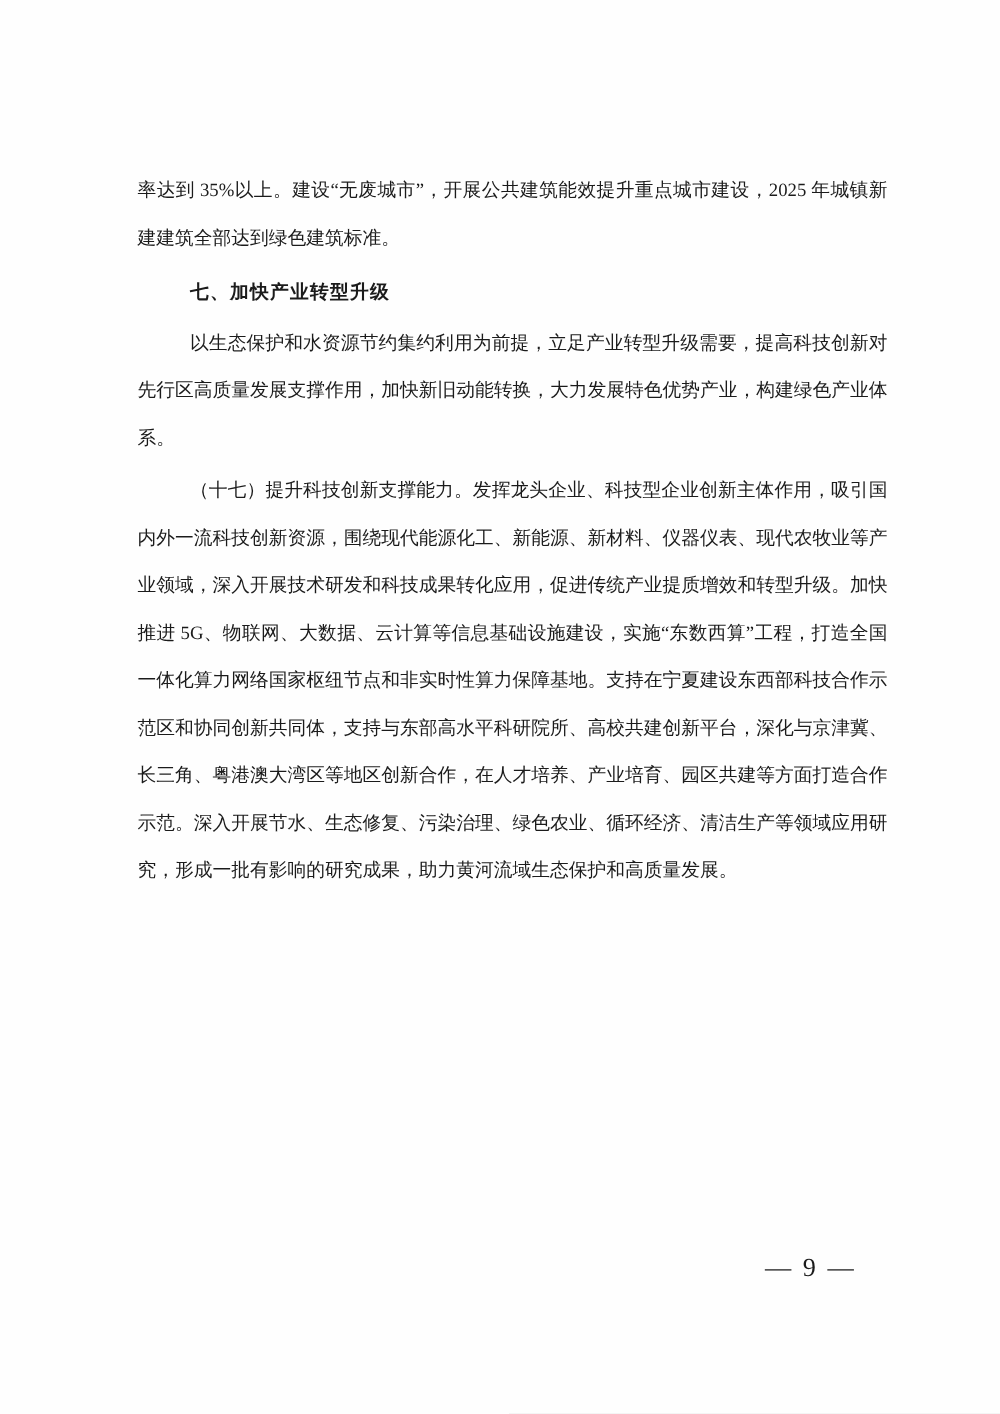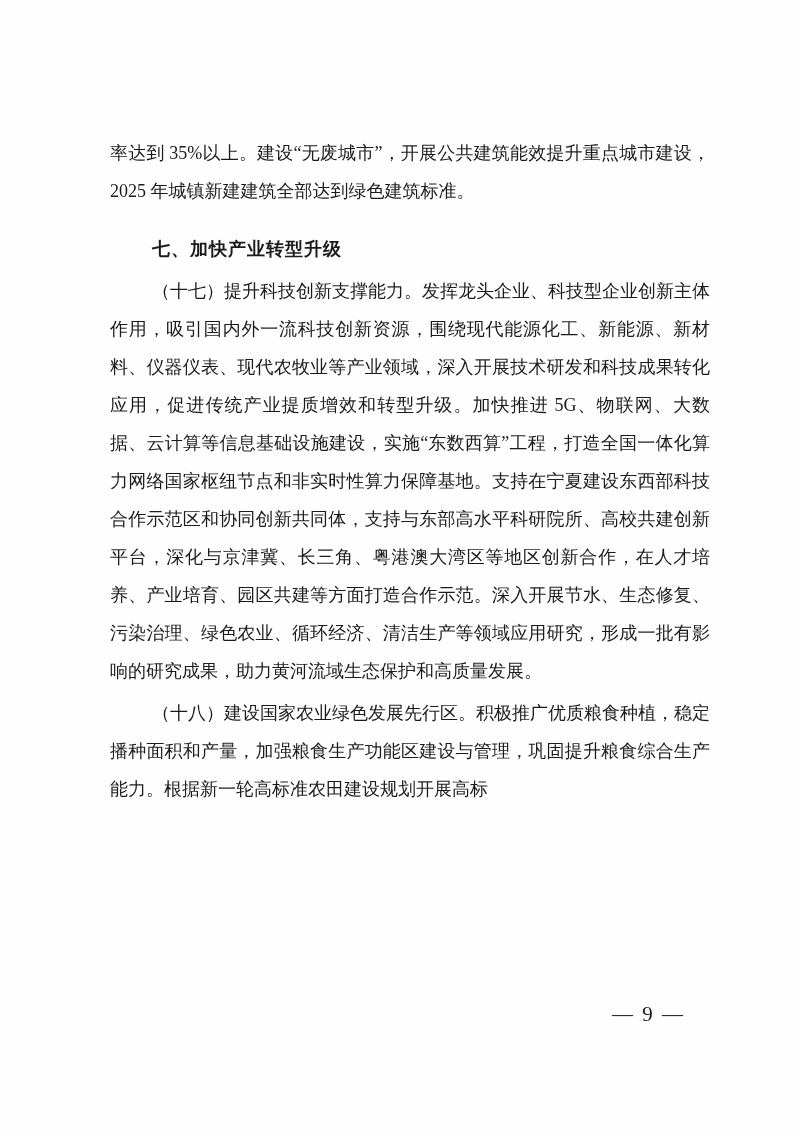--- a/index.html
+++ b/index.html
@@ -18,34 +18,34 @@
     color: #1b1b1b;
   }
   .content {
     position: absolute;
     left: 110px;
     top: 134px;
     width: 600px;
   }
   .content p {
     margin: 0;
-    font-size: 18px;
+    font-size: 15px;
     line-height: 38px;
     text-align: justify;
     text-justify: inter-character;
     word-break: break-all;
   }
   p.indent {
     text-indent: 42px;
   }
   p.heading-sans {
     font-family: "Liberation Sans", "DejaVu Sans", sans-serif;
     font-weight: 700;
     text-indent: 42px;
-    margin-top: 20px;
+    margin-top: 5px;
     margin-bottom: 3px;
     letter-spacing: 1px;
   }
   p.para-spaced {
     margin-top: 4px;
   }
   .lead {
     font-weight: 400;
   }
   .page-number {
@@ -61,21 +61,21 @@
 </head>
 <body>
 
 <div class="page">
   <div class="content">
 
     <p><span>率达到 35%以上。建设“无废城市”，开展公共建筑能效提升重点城市建设，2025 年城镇新建建筑全部达到绿色建筑标准。</span></p>
 
     <p class="heading-sans">七、加快产业转型升级</p>
 
+    <p class="indent"><span>以生态保护和水资源节约集约利用为前提，立足产业转型升级需要，提高科技创新对先行区高质量发展支撑作用，加快新旧动能转换，大力发展特色优势产业，构建绿色产业体系。</span></p>
 
     <p class="indent para-spaced"><span class="lead">（十七）提升科技创新支撑能力。</span><span>发挥龙头企业、科技型企业创新主体作用，吸引国内外一流科技创新资源，围绕现代能源化工、新能源、新材料、仪器仪表、现代农牧业等产业领域，深入开展技术研发和科技成果转化应用，促进传统产业提质增效和转型升级。加快推进 5G、物联网、大数据、云计算等信息基础设施建设，实施“东数西算”工程，打造全国一体化算力网络国家枢纽节点和非实时性算力保障基地。支持在宁夏建设东西部科技合作示范区和协同创新共同体，支持与东部高水平科研院所、高校共建创新平台，深化与京津冀、长三角、粤港澳大湾区等地区创新合作，在人才培养、产业培育、园区共建等方面打造合作示范。深入开展节水、生态修复、污染治理、绿色农业、循环经济、清洁生产等领域应用研究，形成一批有影响的研究成果，助力黄河流域生态保护和高质量发展。</span></p>
 
-    <p class="indent para-spaced"><span class="lead">（十八）建设国家农业绿色发展先行区。</span><span>积极推广优质粮食种植，稳定播种面积和产量，加强粮食生产功能区建设与管理，巩固提升粮食综合生产能力。根据新一轮高标准农田建设规划开展高标</span></p>
 
   </div>
 
   <div class="page-number">— 9 —</div>
 </div>
 
 </body></html>

